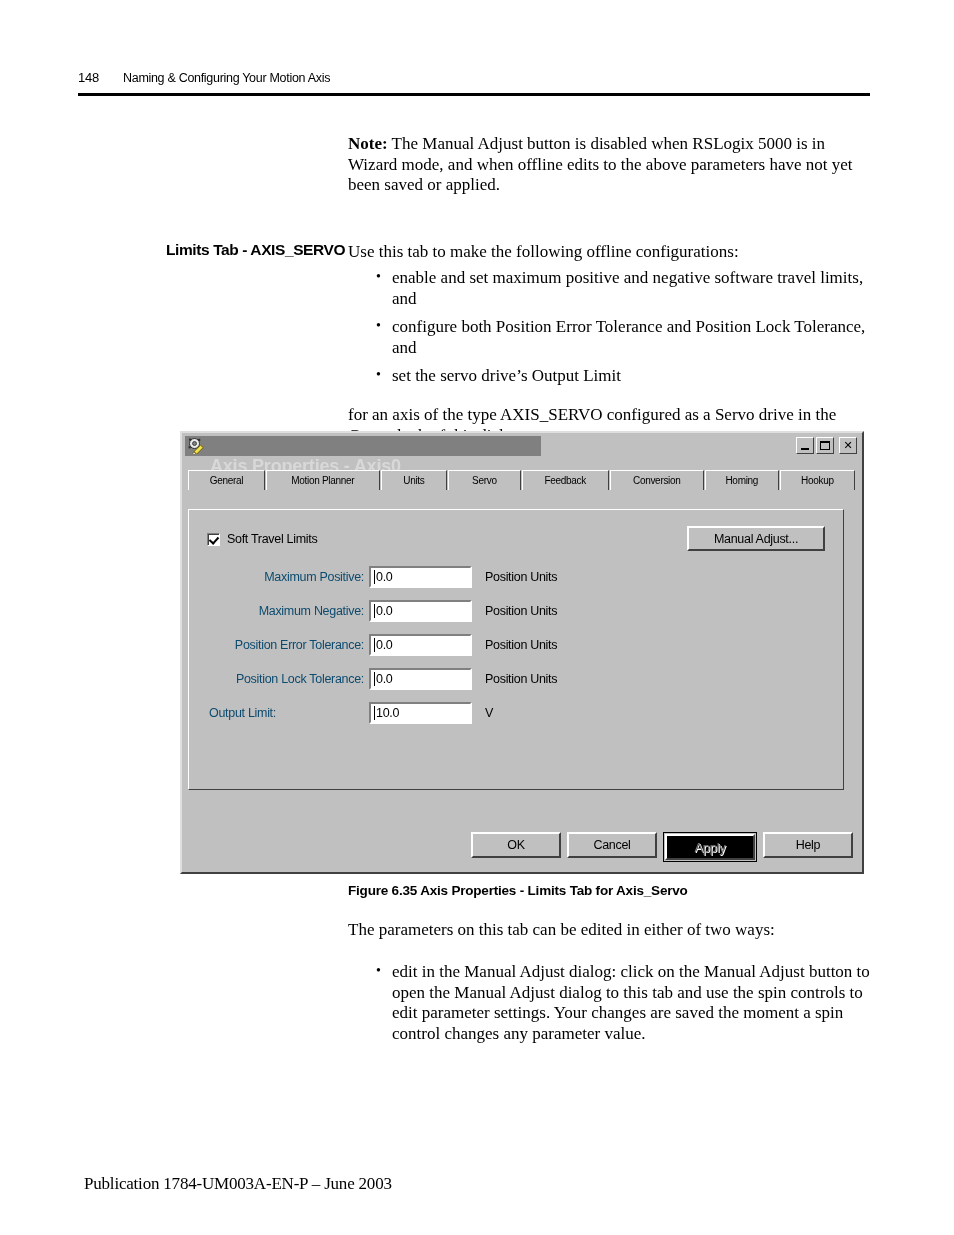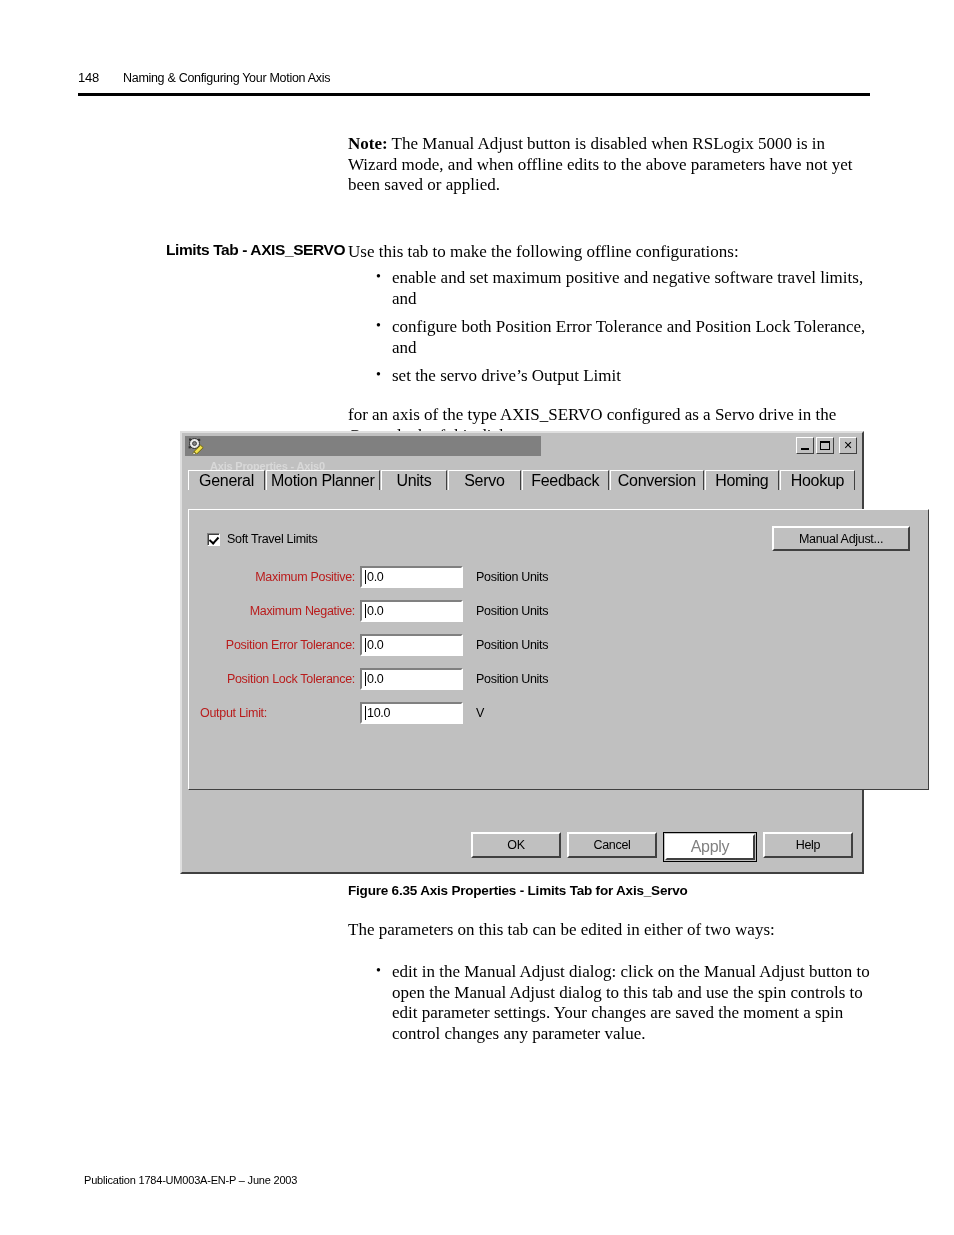--- a/index.html
+++ b/index.html
@@ -146,22 +146,22 @@
     position: absolute;
     left: 2px;
     top: -1px;
     font-size: 14px;
   }
 
   .page-footer {
     position: absolute;
     left: 84px;
     top: 1174px;
-    font-family: Liberation Sans, sans-serif;
-    font-size: 11px;
+    font-family: Liberation Serif, serif;
+    font-size: 17px;
     letter-spacing: -0.2px;
     color: #000;
   }
 
   
   .dialog {
     position: absolute;
     left: 180px;
     top: 431px;
     width: 684px;
@@ -188,21 +188,21 @@
   .title-icon {
     width: 17px;
     height: 16px;
     position: relative;
     margin-right: 5px;
     flex: 0 0 auto;
   }
   .title-text {
     font-family: "Liberation Sans", sans-serif;
     font-weight: bold;
-    font-size: 11px;
+    font-size: 18px;
     color: #d8d8d8;
     letter-spacing: -0.2px;
     white-space: nowrap;
     margin-top: 40px;
   }
   .win-controls {
     position: absolute;
     right: 5px;
     top: 4px;
     display: flex;
@@ -255,21 +255,21 @@
   }
   .tabrow.row1 { top: 0px; }
   .tabrow.row2 { top: 20px; }
   .tab {
     background: #c0c0c0;
     border-top: 1px solid #ffffff;
     border-left: 1px solid #ffffff;
     border-right: 1px solid #404040;
     box-sizing: border-box;
     font-family: "Liberation Sans", sans-serif;
-    font-size: 16px;
+    font-size: 10px;
     letter-spacing: -0.3px;
     display: flex;
     align-items: center;
     justify-content: center;
     height: 20px;
     color: #000;
     margin-right: 1px;
     white-space: nowrap;
   }
   .tab.selected {
@@ -278,21 +278,21 @@
     margin-top: -3px;
     align-items: center;
     border-bottom: none;
     z-index: 5;
     position: relative;
   }
   .tabpanel {
     position: absolute;
     left: 6px;
     top: 76px;
-    width: 741px;
+    width: 656px;
     height: 281px;
     background: #c0c0c0;
     box-sizing: border-box;
     border-top: 1px solid #ffffff;
     border-left: 1px solid #ffffff;
     border-right: 1px solid #404040;
     border-bottom: 1px solid #404040;
   }
 
   
@@ -372,22 +372,22 @@
     height: 34px;
     display: flex;
     align-items: center;
   }
   .row-label {
     width: 155px;
     text-align: right;
     font-family: "Liberation Sans", sans-serif;
     font-size: 12.5px;
     letter-spacing: -0.3px;
-    color: #b91c1c;
-    margin-left: 11px;
+    color: #0c4a6e;
+    margin-left: 20px;
     flex: 0 0 auto;
   }
   .row-label.left-align { text-align: left; }
   .input-box {
     width: 103px;
     height: 22px;
     background: #ffffff;
     box-sizing: border-box;
     border-top: 2px solid #808080;
     border-left: 2px solid #808080;
@@ -439,31 +439,31 @@
     height: 26px;
     margin-left: 6px;
   }
   .dlg-btn.default-outline {
     border: 1px solid #000000;
     padding: 1px;
   }
   .dlg-btn.default-outline .inner {
     width: 100%;
     height: 100%;
-    background: #ffffff;
+    background: #000000;
     border-top: 2px solid #ffffff;
     border-left: 2px solid #ffffff;
     border-right: 2px solid #404040;
     border-bottom: 2px solid #404040;
     box-sizing: border-box;
     display: flex;
     align-items: center;
     justify-content: center;
     font-family: "Liberation Sans", sans-serif;
-    font-size: 16px;
+    font-size: 13px;
     letter-spacing: -0.3px;
   }
   .disabled-text {
     color: #808080;
     text-shadow: 1px 1px 0 #ffffff;
   }
 </style>
 </head>
 <body>
 

